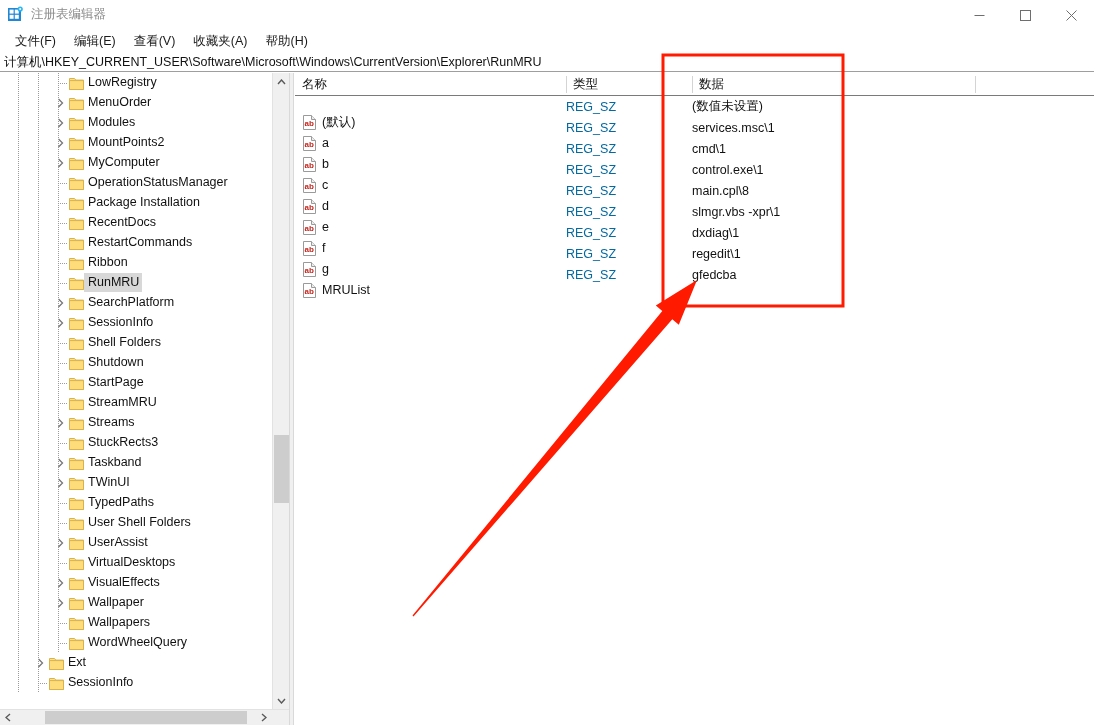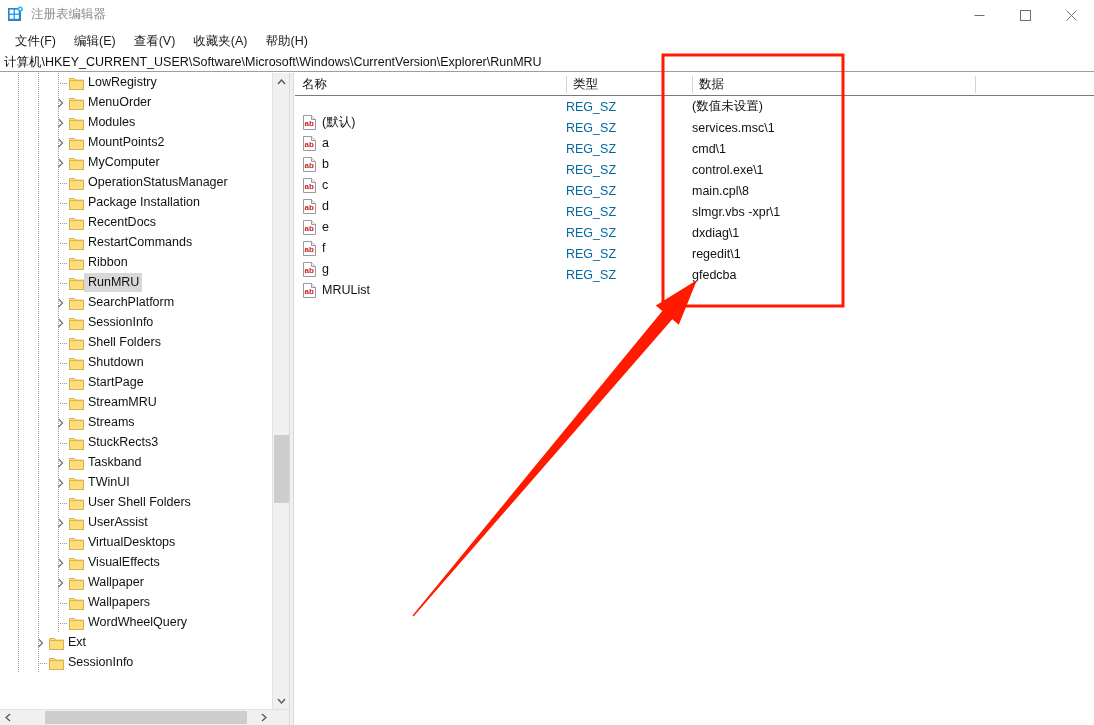--- a/index.html
+++ b/index.html
@@ -655,20 +655,37 @@
               <polyline points="1.5,1 5.5,5 1.5,9" fill="none" stroke="#767676" stroke-width="1.3"></polyline>
             </svg>
           </div>
           <div class="folder">
             <svg width="15" height="13" viewBox="0 0 15 13">
               <path d="M0.5 1.5 h5 l1.3 1.6 H14.5 V12.5 H0.5 Z" fill="#FFE08A" stroke="#D9B24C" stroke-width="1"></path>
               <path d="M0.5 3.6 H14.5 V12.5 H0.5 Z" fill="#FFDC7A" stroke="#D9B24C" stroke-width="1"></path>
             </svg>
           </div>
           <span class="node-label">TWinUI</span>
+        </div>
+        <div class="tree-row">
+          <div class="guides">
+            <div class="vline" style="left:18px;"></div>
+            <div class="vline" style="left:38px;"></div>
+            <div class="vline" style="left:58px;"></div>
+            <div class="hline" style="left:60px;width:8px;"></div>
+          </div>
+          <div style="width: 70px; flex: 0 0 70px; height: 20px;"></div>
+          <div class="chev" style="margin-left: -18px;"></div>
+          <div class="folder">
+            <svg width="15" height="13" viewBox="0 0 15 13">
+              <path d="M0.5 1.5 h5 l1.3 1.6 H14.5 V12.5 H0.5 Z" fill="#FFE08A" stroke="#D9B24C" stroke-width="1"></path>
+              <path d="M0.5 3.6 H14.5 V12.5 H0.5 Z" fill="#FFDC7A" stroke="#D9B24C" stroke-width="1"></path>
+            </svg>
+          </div>
+          <span class="node-label">TypedPaths</span>
         </div>
         <div class="tree-row">
           <div class="guides">
             <div class="vline" style="left:18px;"></div>
             <div class="vline" style="left:38px;"></div>
             <div class="vline" style="left:58px;"></div>
             <div class="hline" style="left:60px;width:8px;"></div>
           </div>
           <div style="width: 70px; flex: 0 0 70px; height: 20px;"></div>
           <div class="chev" style="margin-left: -18px;"></div>

